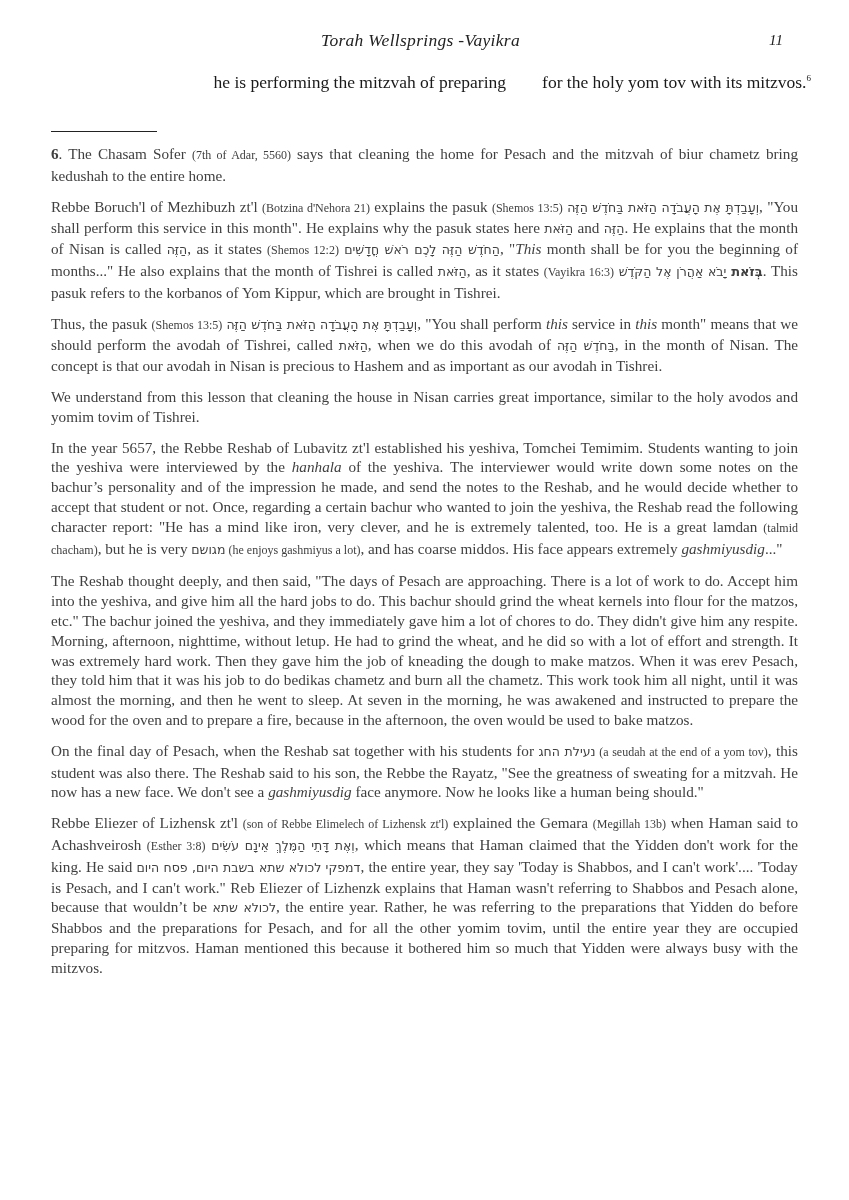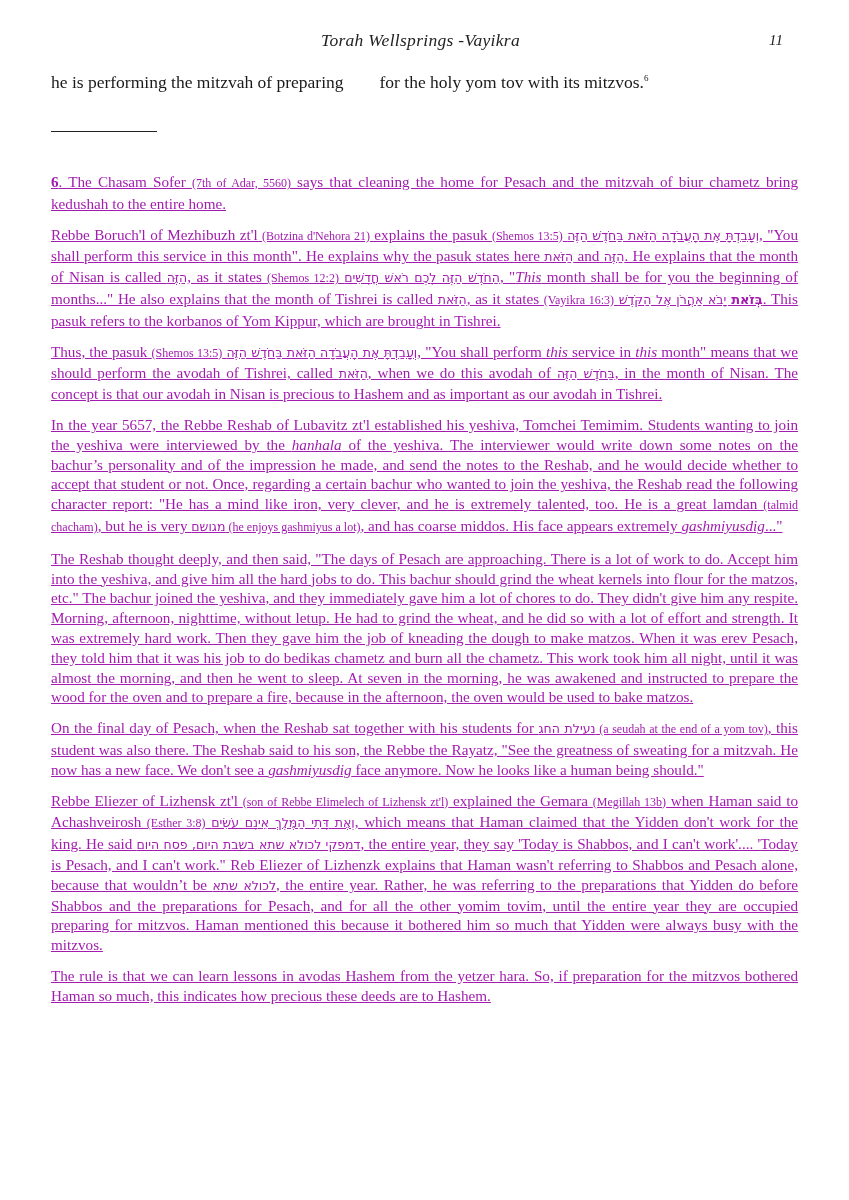--- a/index.html
+++ b/index.html
@@ -13,31 +13,31 @@
     }
     .header .title {
       position: absolute; left: 0; right: 0; text-align: center;
       font-style: italic; font-size: 17.5px; letter-spacing: 0.3px; color: #222;
     }
     .header .page-num {
       position: absolute; right: 58px; top: 2px; font-style: italic; font-size: 15px; color: #222;
     }
     .main-line {
       position: absolute; top: 72px; left: 51px; width: 760px;
-      font-size: 17.5px; color: #1a1a1a; white-space: nowrap;
+      font-size: 17.5px; color: #1a1a1a; white-space: nowrap; text-align: right;
     }
     .main-line .gap { display: inline-block; width: 36px; }
     .main-line sup { font-size: 9px; vertical-align: super; line-height: 0; }
     .footnote-rule {
       position: absolute; top: 131px; left: 51px; width: 106px; height: 0;
       border-top: 1.4px solid #222;
     }
     .footnotes {
-      position: absolute; top: 172px; left: 51px; width: 747px;
-      font-size: 15.2px; line-height: 19.8px; text-align: justify; color: #a21caf; text-decoration: underline;
+      position: absolute; top: 144px; left: 51px; width: 747px;
+      font-size: 15.2px; line-height: 19.8px; text-align: justify; color: #404040;
     }
     .footnotes p { margin: 0 0 11px 0; }
     .footnotes .small { font-size: 12px; }
     .footnotes .heb { font-family: "DejaVu Sans", sans-serif; font-size: 12.5px; direction: rtl; unicode-bidi: embed; }
     .footnotes .heb-b { font-family: "DejaVu Sans", sans-serif; font-size: 13px; font-weight: bold; direction: rtl; unicode-bidi: embed; }
     .footnotes i { font-style: italic; }
     .footnotes b { font-weight: bold; }
   </style>
 </head>
 <body>
@@ -52,25 +52,25 @@
 <div class="footnote-rule"></div>
 
 <div class="footnotes">
 
   <p><b>6</b><span>. The Chasam Sofer </span><span class="small">(7th of Adar, 5560)</span><span> says that cleaning the home for Pesach and the mitzvah of biur chametz bring kedushah to the entire home.</span></p>
 
   <p><span>Rebbe Boruch'l of Mezhibuzh zt'l </span><span class="small">(Botzina d'Nehora 21)</span><span> explains the pasuk </span><span class="small">(Shemos 13:5)</span> <span class="heb">וְעָבַדְתָּ אֶת הָעֲבֹדָה הַזֹּאת בַּחֹדֶשׁ הַזֶּה</span><span>, "You shall perform this service in this month". He explains why the pasuk states here </span><span class="heb">הַזֹּאת</span><span> and </span><span class="heb">הַזֶּה</span><span>. He explains that the month of Nisan is called </span><span class="heb">הַזֶּה</span><span>, as it states </span><span class="small">(Shemos 12:2)</span> <span class="heb">הַחֹדֶשׁ הַזֶּה לָכֶם רֹאשׁ חֳדָשִׁים</span><span>, "</span><i>This</i><span> month shall be for you the beginning of months..." He also explains that the month of Tishrei is called </span><span class="heb">הַזֹּאת</span><span>, as it states </span><span class="small">(Vayikra 16:3)</span> <span class="heb"><span class="heb-b">בְּזֹאת</span><span> יָבֹא אַהֲרֹן אֶל הַקֹּדֶשׁ</span></span><span>. This pasuk refers to the korbanos of Yom Kippur, which are brought in Tishrei.</span></p>
 
   <p><span>Thus, the pasuk </span><span class="small">(Shemos 13:5)</span> <span class="heb">וְעָבַדְתָּ אֶת הָעֲבֹדָה הַזֹּאת בַּחֹדֶשׁ הַזֶּה</span><span>, "You shall perform </span><i>this</i><span> service in </span><i>this</i><span> month" means that we should perform the avodah of Tishrei, called </span><span class="heb">הַזֹּאת</span><span>, when we do this avodah of </span><span class="heb">בַּחֹדֶשׁ הַזֶּה</span><span>, in the month of Nisan. The concept is that our avodah in Nisan is precious to Hashem and as important as our avodah in Tishrei.</span></p>
 
+  <p><span>We understand from this lesson that cleaning the house in Nisan carries great importance, similar to the holy avodos and yomim tovim of Tishrei.</span></p>
 
   <p><span>In the year 5657, the Rebbe Reshab of Lubavitz zt'l established his yeshiva, Tomchei Temimim. Students wanting to join the yeshiva were interviewed by the </span><i>hanhala</i><span> of the yeshiva. The interviewer would write down some notes on the bachur’s personality and of the impression he made, and send the notes to the Reshab, and he would decide whether to accept that student or not. Once, regarding a certain bachur who wanted to join the yeshiva, the Reshab read the following character report: "He has a mind like iron, very clever, and he is extremely talented, too. He is a great lamdan </span><span class="small">(talmid chacham)</span><span>, but he is very </span><span class="heb">מגושם</span><span class="small"> (he enjoys gashmiyus a lot)</span><span>, and has coarse middos. His face appears extremely </span><i>gashmiyusdig</i><span>..."</span></p>
 
   <p><span>The Reshab thought deeply, and then said, "The days of Pesach are approaching. There is a lot of work to do. Accept him into the yeshiva, and give him all the hard jobs to do. This bachur should grind the wheat kernels into flour for the matzos, etc." The bachur joined the yeshiva, and they immediately gave him a lot of chores to do. They didn't give him any respite. Morning, afternoon, nighttime, without letup. He had to grind the wheat, and he did so with a lot of effort and strength. It was extremely hard work. Then they gave him the job of kneading the dough to make matzos. When it was erev Pesach, they told him that it was his job to do bedikas chametz and burn all the chametz. This work took him all night, until it was almost the morning, and then he went to sleep. At seven in the morning, he was awakened and instructed to prepare the wood for the oven and to prepare a fire, because in the afternoon, the oven would be used to bake matzos.</span></p>
 
   <p><span>On the final day of Pesach, when the Reshab sat together with his students for </span><span class="heb">נעילת החג</span><span class="small"> (a seudah at the end of a yom tov)</span><span>, this student was also there. The Reshab said to his son, the Rebbe the Rayatz, "See the greatness of sweating for a mitzvah. He now has a new face. We don't see a </span><i>gashmiyusdig</i><span> face anymore. Now he looks like a human being should."</span></p>
 
 
   <p><span>Rebbe Eliezer of Lizhensk zt'l </span><span class="small">(son of Rebbe Elimelech of Lizhensk zt'l)</span><span> explained the Gemara </span><span class="small">(Megillah 13b)</span><span> when Haman said to Achashveirosh </span><span class="small">(Esther 3:8)</span> <span class="heb">וְאֶת דָּתֵי הַמֶּלֶךְ אֵינָם עֹשִׂים</span><span>, which means that Haman claimed that the Yidden don't work for the king. He said </span><span class="heb">דמפקי לכולא שתא בשבת היום, פסח היום</span><span>, the entire year, they say 'Today is Shabbos, and I can't work'.... 'Today is Pesach, and I can't work." Reb Eliezer of Lizhenzk explains that Haman wasn't referring to Shabbos and Pesach alone, because that wouldn’t be </span><span class="heb">לכולא שתא</span><span>, the entire year. Rather, he was referring to the preparations that Yidden do before Shabbos and the preparations for Pesach, and for all the other yomim tovim, until the entire year they are occupied preparing for mitzvos. Haman mentioned this because it bothered him so much that Yidden were always busy with the mitzvos.</span></p>
 
-  <p><span>The rule is that we can learn lessons in avodas Hashem from the yetzer hara. So, if preparation for the mitzvos bothered Haman so much, this indicates how precious these deeds are to Hashem.</span></p>
 
 </div>
 
 </body></html>

